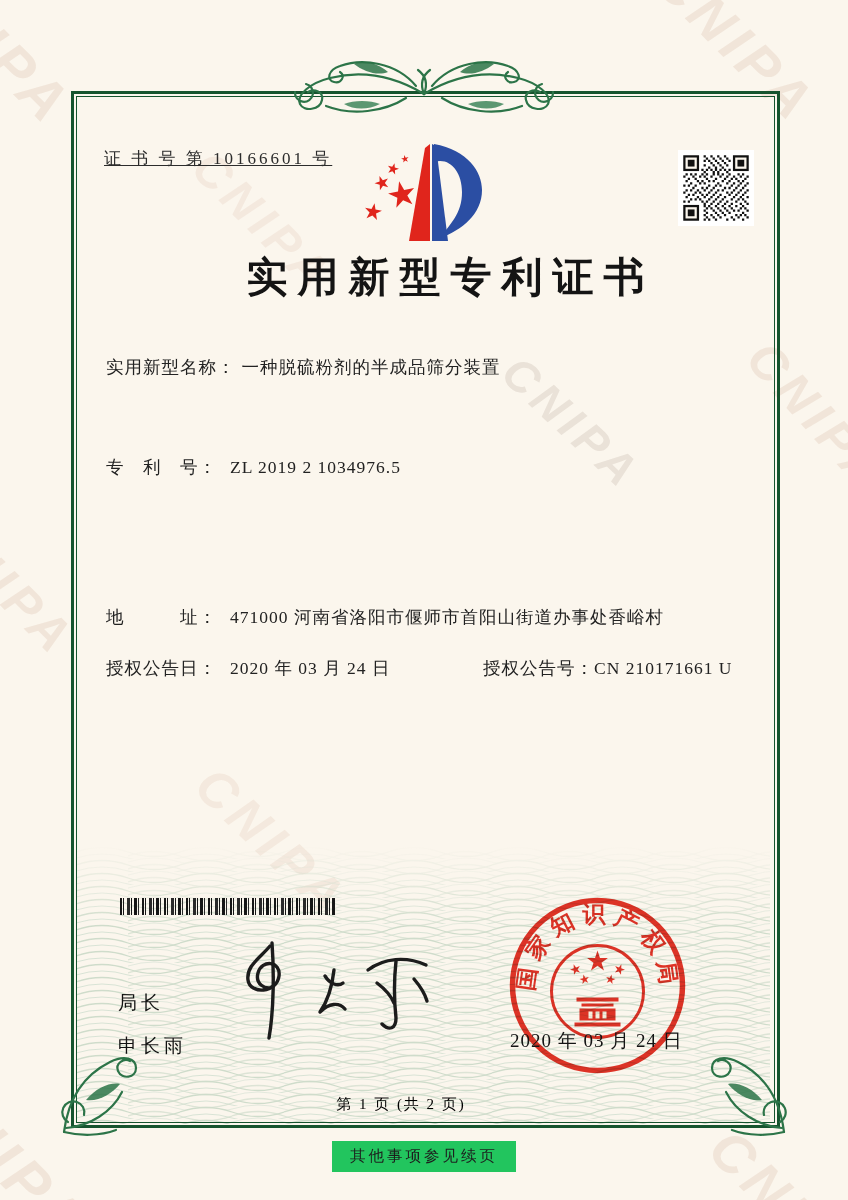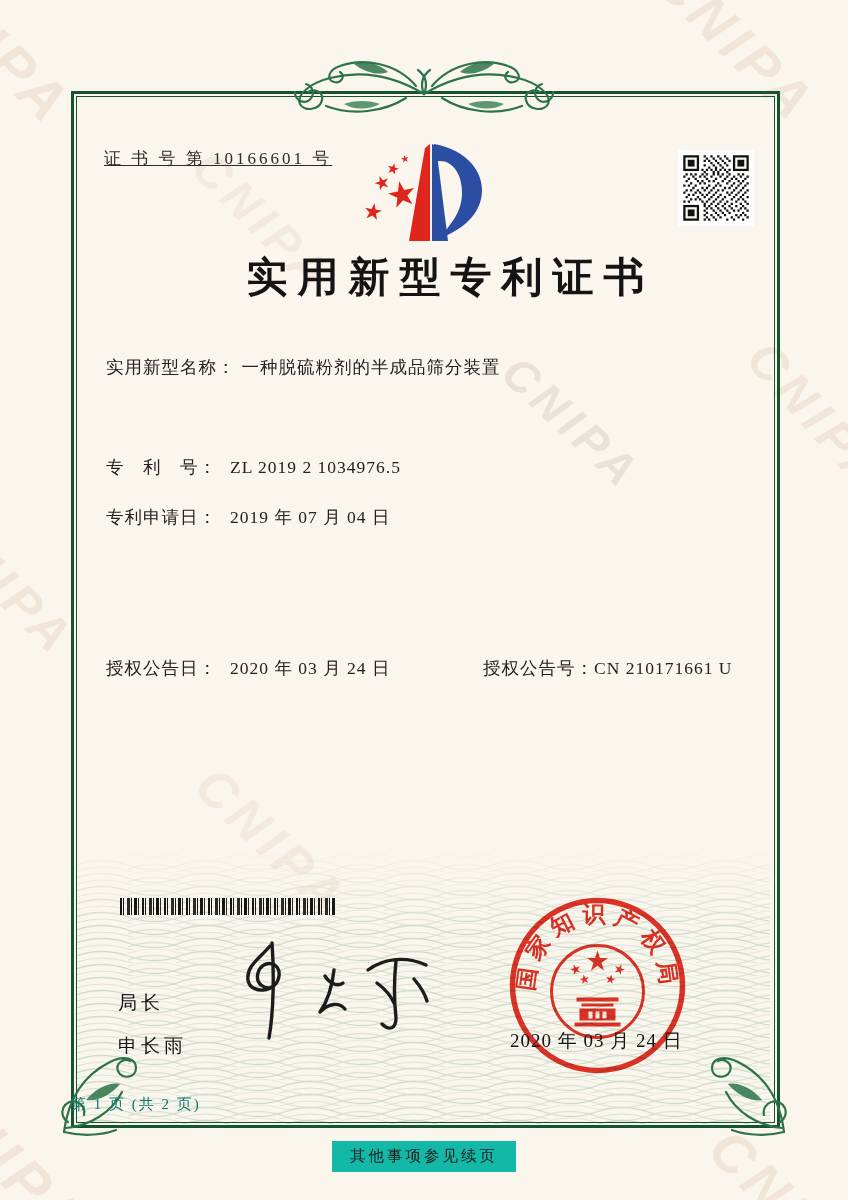--- a/index.html
+++ b/index.html
@@ -62,24 +62,24 @@
       #2a2a2a 18px 19px,rgba(0,0,0,0) 19px 22px);
   }
   .director{position:absolute;left:118px;top:963px;font-size:19px;letter-spacing:4px;color:#111;margin-top:27px;}
   .director .name{margin-top:17px;}
   .signature{position:absolute;left:228px;top:938px;}
   .seal{position:absolute;left:505px;top:893px;mix-blend-mode:multiply;opacity:.95;}
   .seal-date{
     position:absolute;left:510px;top:1028px;width:172px;text-align:center;
     font-size:19px;letter-spacing:1px;color:#141414;white-space:nowrap;
   }
-  .page-info{position:absolute;left:71px;top:1095px;width:660px;font-size:15px;letter-spacing:2px;color:#0f766e;}
+  .page-info{position:absolute;left:71px;top:1095px;width:660px;text-align:center;font-size:15px;letter-spacing:2px;color:#000000;}
   .continuation{
     position:absolute;left:424px;top:1141px;transform:translateX(-50%);
-    background:#14b8a6;padding:5px 18px;font-size:15.5px;letter-spacing:3px;color:#1d1d1d;white-space:nowrap;
+    background:#22c55e;padding:5px 18px;font-size:15.5px;letter-spacing:3px;color:#1d1d1d;white-space:nowrap;
   }
 </style>
 </head>
 <body>
 
 <div class="page">
 
   <span class="wm" style="left:-60px;top:-55px;font-size:58px;transform:rotate(45deg);">CNIPA</span>
   <span class="wm" style="left:688px;top:-52px;font-size:56px;transform:rotate(45deg);">CNIPA</span>
   <span class="wm" style="left:220px;top:140px;font-size:48px;color:rgba(210,160,140,0.15);transform:rotate(45deg);">CNIPA</span>
@@ -176,22 +176,22 @@
   </svg>
 
   <div class="title">实用新型专利证书</div>
 
   <div class="row" style="top:355px;">
     <span class="lbl">实用新型名称：</span><span class="val">一种脱硫粉剂的半成品筛分装置</span>
   </div>
   <div class="row" style="top:455px;">
     <span class="lbl">专　利　号：</span><span class="val">ZL 2019 2 1034976.5</span>
   </div>
-  <div class="row" style="top:505px;">
-    <span class="lbl">专利申请日：</span><span class="val">2019 年 07 月 04 日</span>
+  <div class="row" style="top:605px;">
+    <span class="lbl">地　　　址：</span><span class="val">471000 河南省洛阳市偃师市首阳山街道办事处香峪村</span>
   </div>
   <div class="row" style="top:656px;">
     <span class="lbl">授权公告日：</span><span class="val">2020 年 03 月 24 日</span>
   </div>
   <div class="row2" style="top:656px;">
     <span class="lbl2">授权公告号：</span><span class="val">CN 210171661 U</span>
   </div>
 
   <div class="body-text">
   </div>

